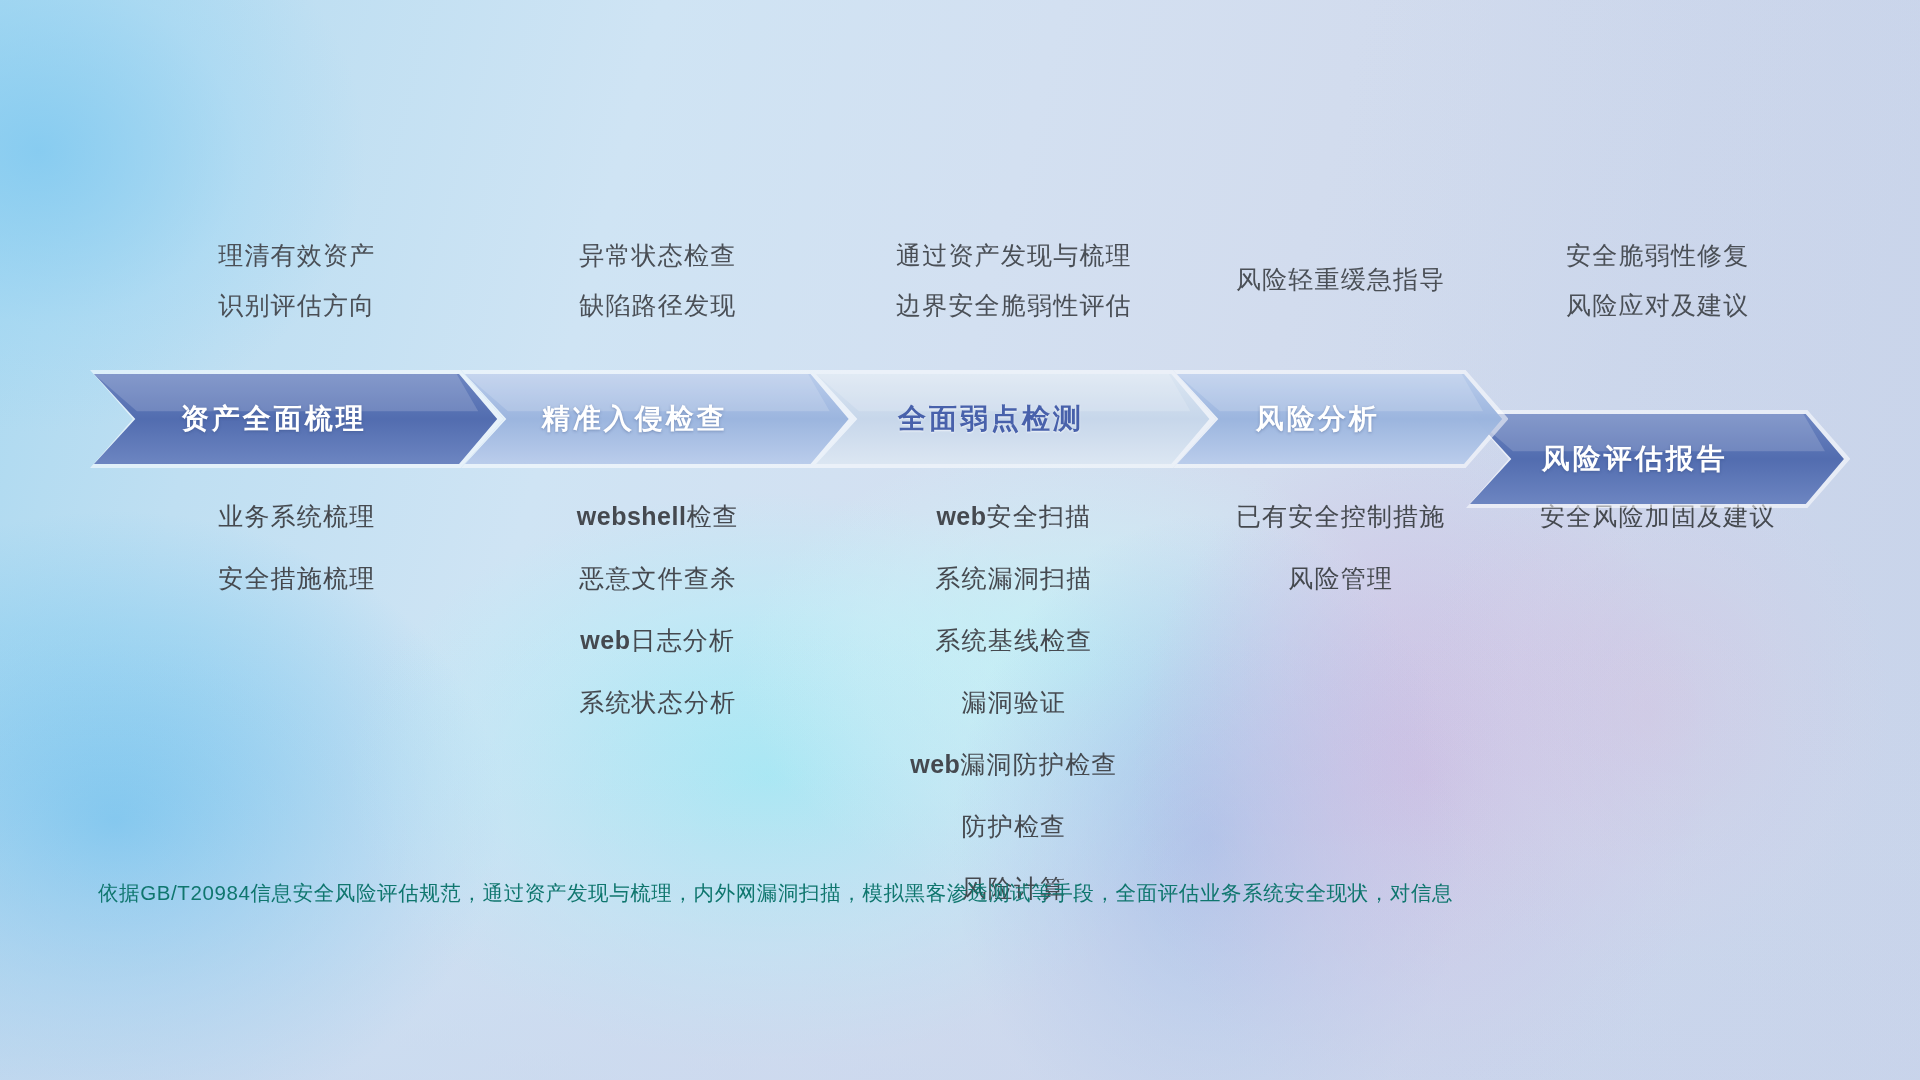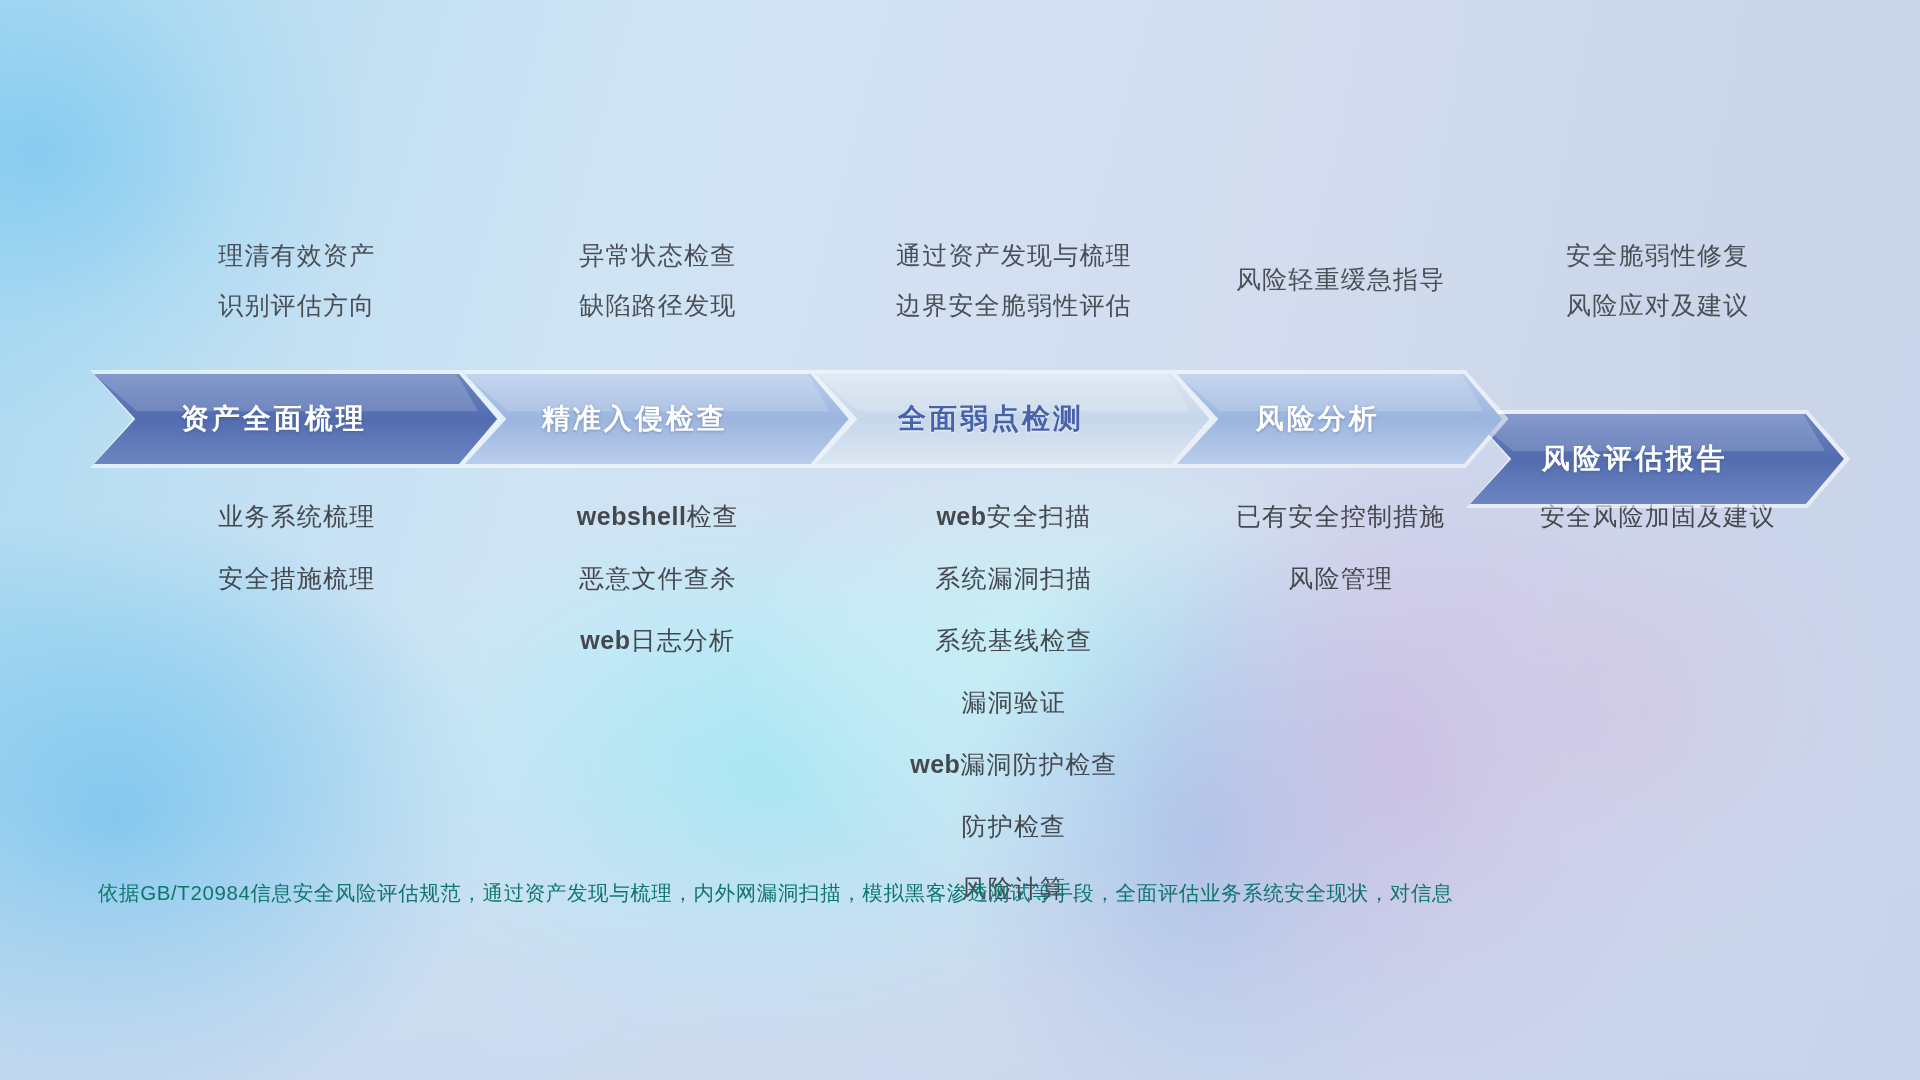--- a/index.html
+++ b/index.html
@@ -271,20 +271,21 @@
 
   <div id="bottom-row" style="display: block;">
       <div style="position: absolute; left: 76.8293px; width: 440px; top: 0px; text-align: center;">
         <div class="bot-cell"><span>业务系统梳理</span></div>
         <div class="bot-cell"><span>安全措施梳理</span></div>
       </div>
       <div style="position: absolute; left: 437.805px; width: 440px; top: 0px; text-align: center;">
         <div class="bot-cell"><span class="en">webshell</span><span>检查</span></div>
         <div class="bot-cell"><span>恶意文件查杀</span></div>
         <div class="bot-cell"><span class="en">web</span><span>日志分析</span></div>
+        <div class="bot-cell"><span>系统状态分析</span></div>
       </div>
       <div style="position: absolute; left: 793.902px; width: 440px; top: 0px; text-align: center;">
         <div class="bot-cell"><span class="en">web</span><span>安全扫描</span></div>
         <div class="bot-cell"><span>系统漏洞扫描</span></div>
         <div class="bot-cell"><span>系统基线检查</span></div>
         <div class="bot-cell"><span>漏洞验证</span></div>
         <div class="bot-cell"><span class="en">web</span><span>漏洞防护检查</span></div>
         <div class="bot-cell"><span>防护检查</span></div>
         <div class="bot-cell"><span>风险计算</span></div>
       </div>

